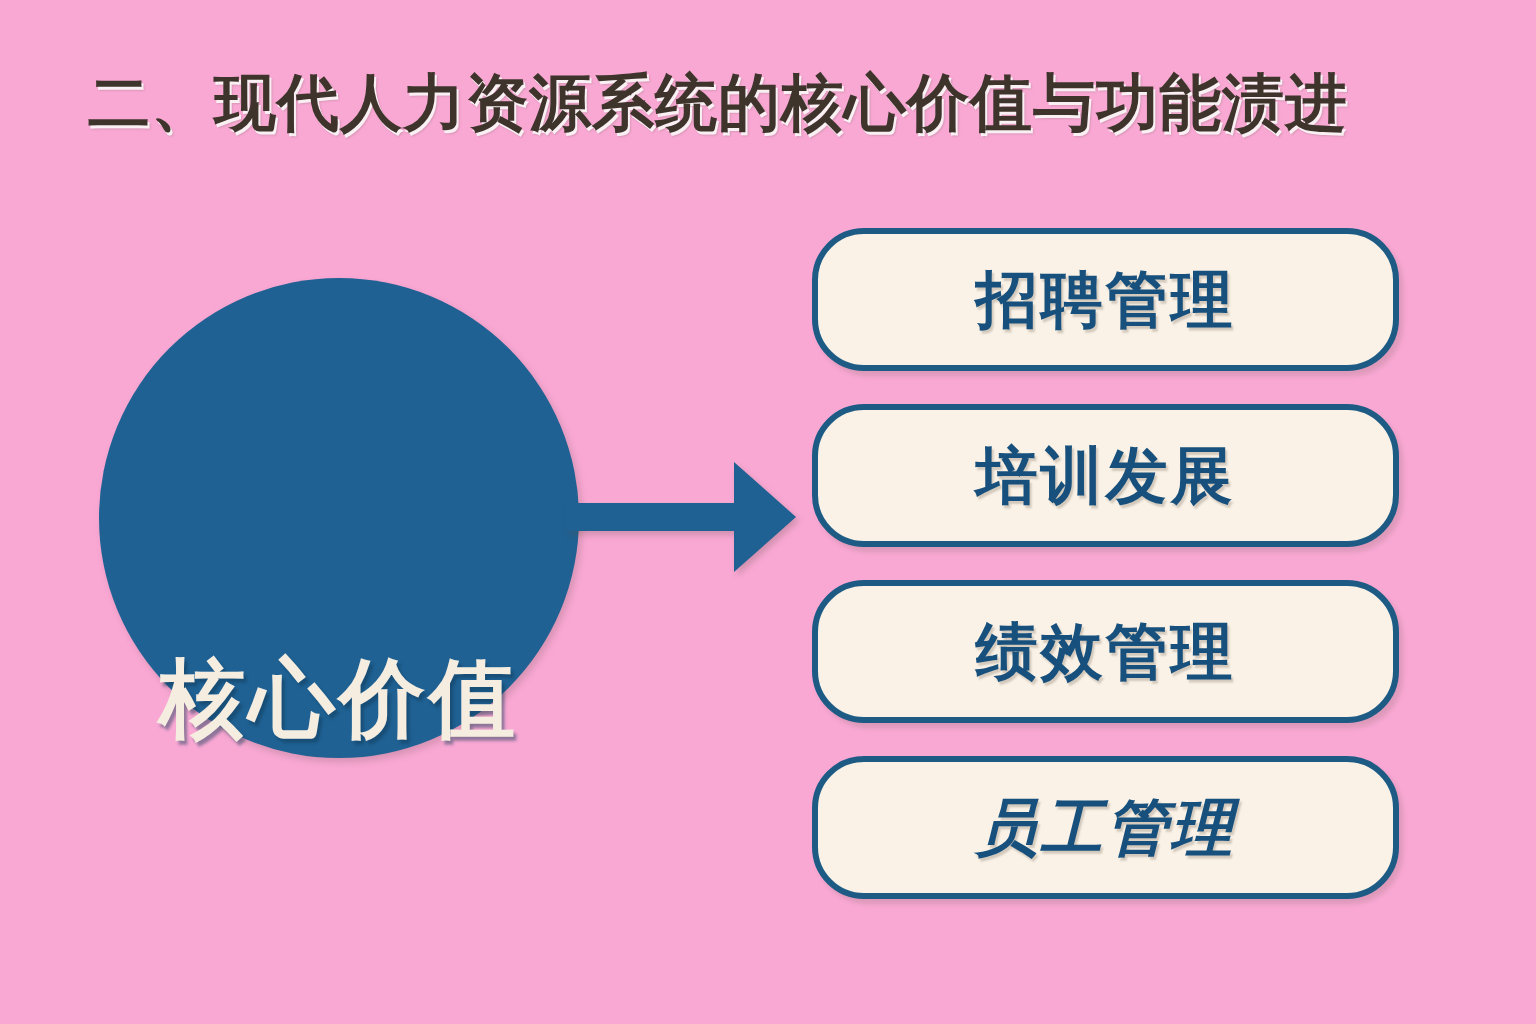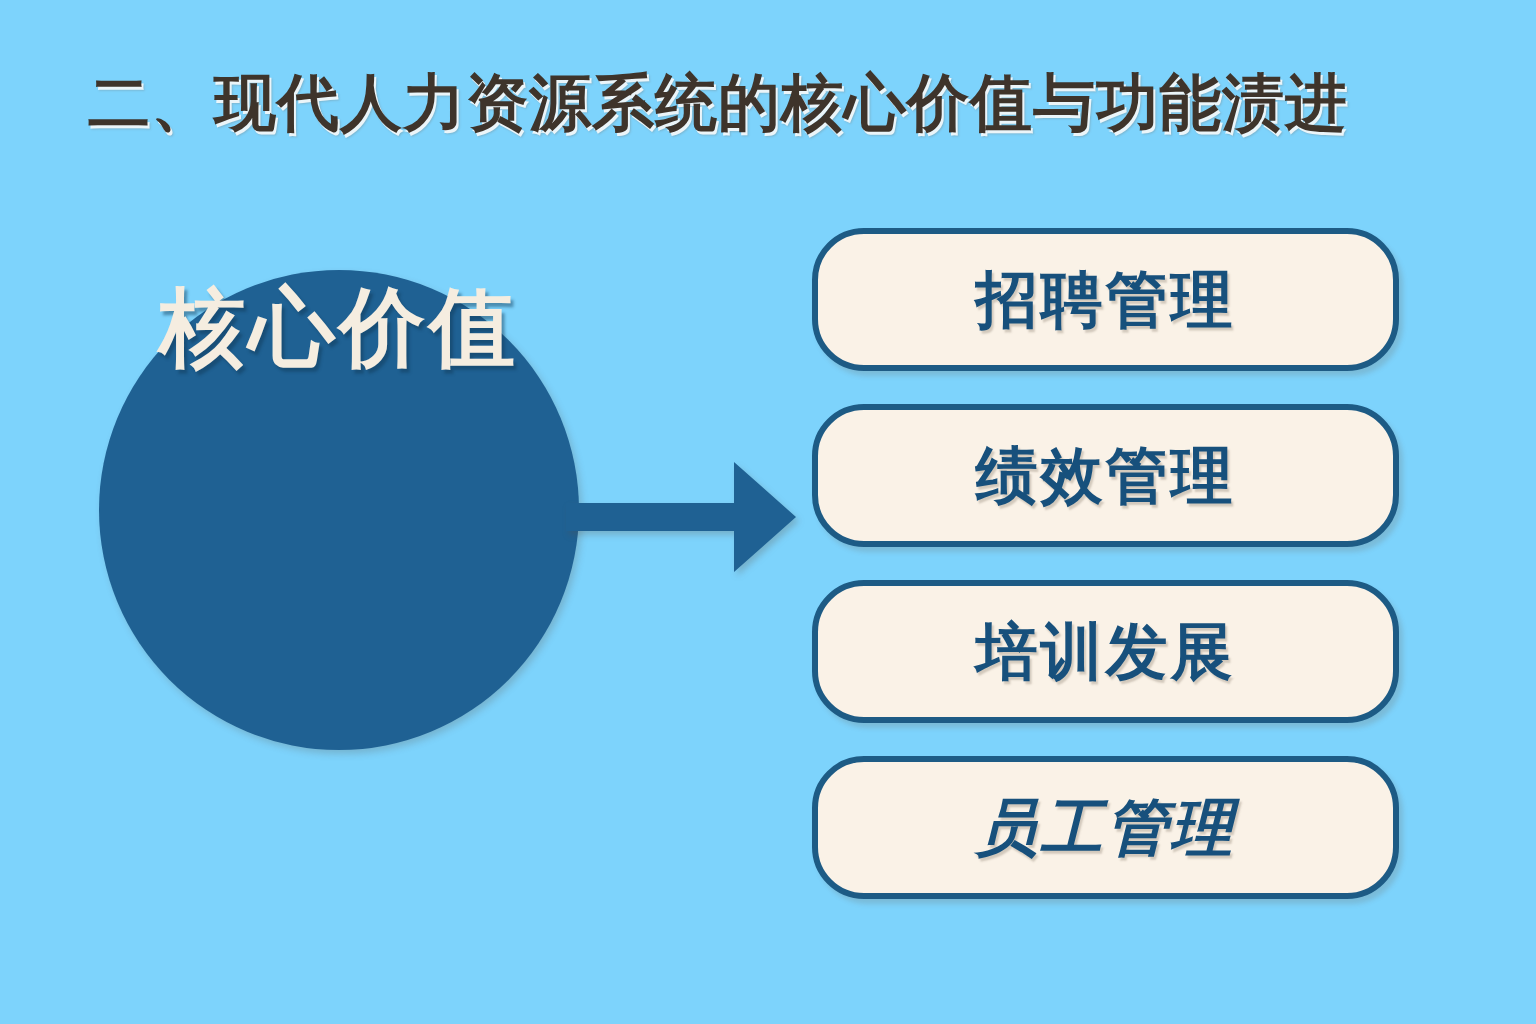--- a/index.html
+++ b/index.html
@@ -9,21 +9,21 @@
   body {
     width: 1536px;
     height: 1024px;
     overflow: hidden;
     font-family: "Liberation Sans", "DejaVu Sans", sans-serif;
   }
   #slide {
     position: relative;
     width: 1536px;
     height: 1024px;
-    background: #7dd3fc;
+    background: #f9a8d4;
   }
 
   
   #slide-title {
     position: absolute;
     left: 88px;
     top: 68px;
     width: 1380px;
     font-size: 62px;
     font-weight: 700;
@@ -31,28 +31,28 @@
     letter-spacing: 1px;
     color: #3E342B;
     white-space: nowrap;
     text-shadow: 2px 3px 0 rgba(255,255,255,0.85), 3px 4px 2px rgba(120,105,90,0.25);
   }
 
   
   #core-circle {
     position: absolute;
     left: 99px;
-    top: 270px;
+    top: 278px;
     width: 480px;
     height: 480px;
     border-radius: 50%;
     background: #1F6193;
     box-shadow: 3px 4px 7px rgba(90,75,60,0.22);
     display: flex;
-    align-items: flex-start;
+    align-items: flex-end;
     justify-content: center;
   }
   #core-circle-label {
     font-size: 86px;
     font-weight: 700;
     letter-spacing: 4px;
     color: #F5EDE0;
     text-shadow: 3px 4px 3px rgba(15,55,85,0.45);
     white-space: nowrap;
   }
@@ -114,25 +114,25 @@
     <polygon points="0,51 168,51 168,10 230,65 168,120 168,79 0,79" fill="#1F6193"></polygon>
   </svg>
 
   <div id="branch-list">
 
     <div class="branch-box">
       <span class="branch-label">招聘管理</span>
     </div>
 
     <div class="branch-box">
-      <span class="branch-label">绩效管理</span>
+      <span class="branch-label">培训发展</span>
     </div>
 
     <div class="branch-box">
-      <span class="branch-label">培训发展</span>
+      <span class="branch-label">绩效管理</span>
     </div>
 
     <div class="branch-box">
       <span class="branch-label">员工管理</span>
     </div>
 
   </div>
 </div>
 
 </body></html>

